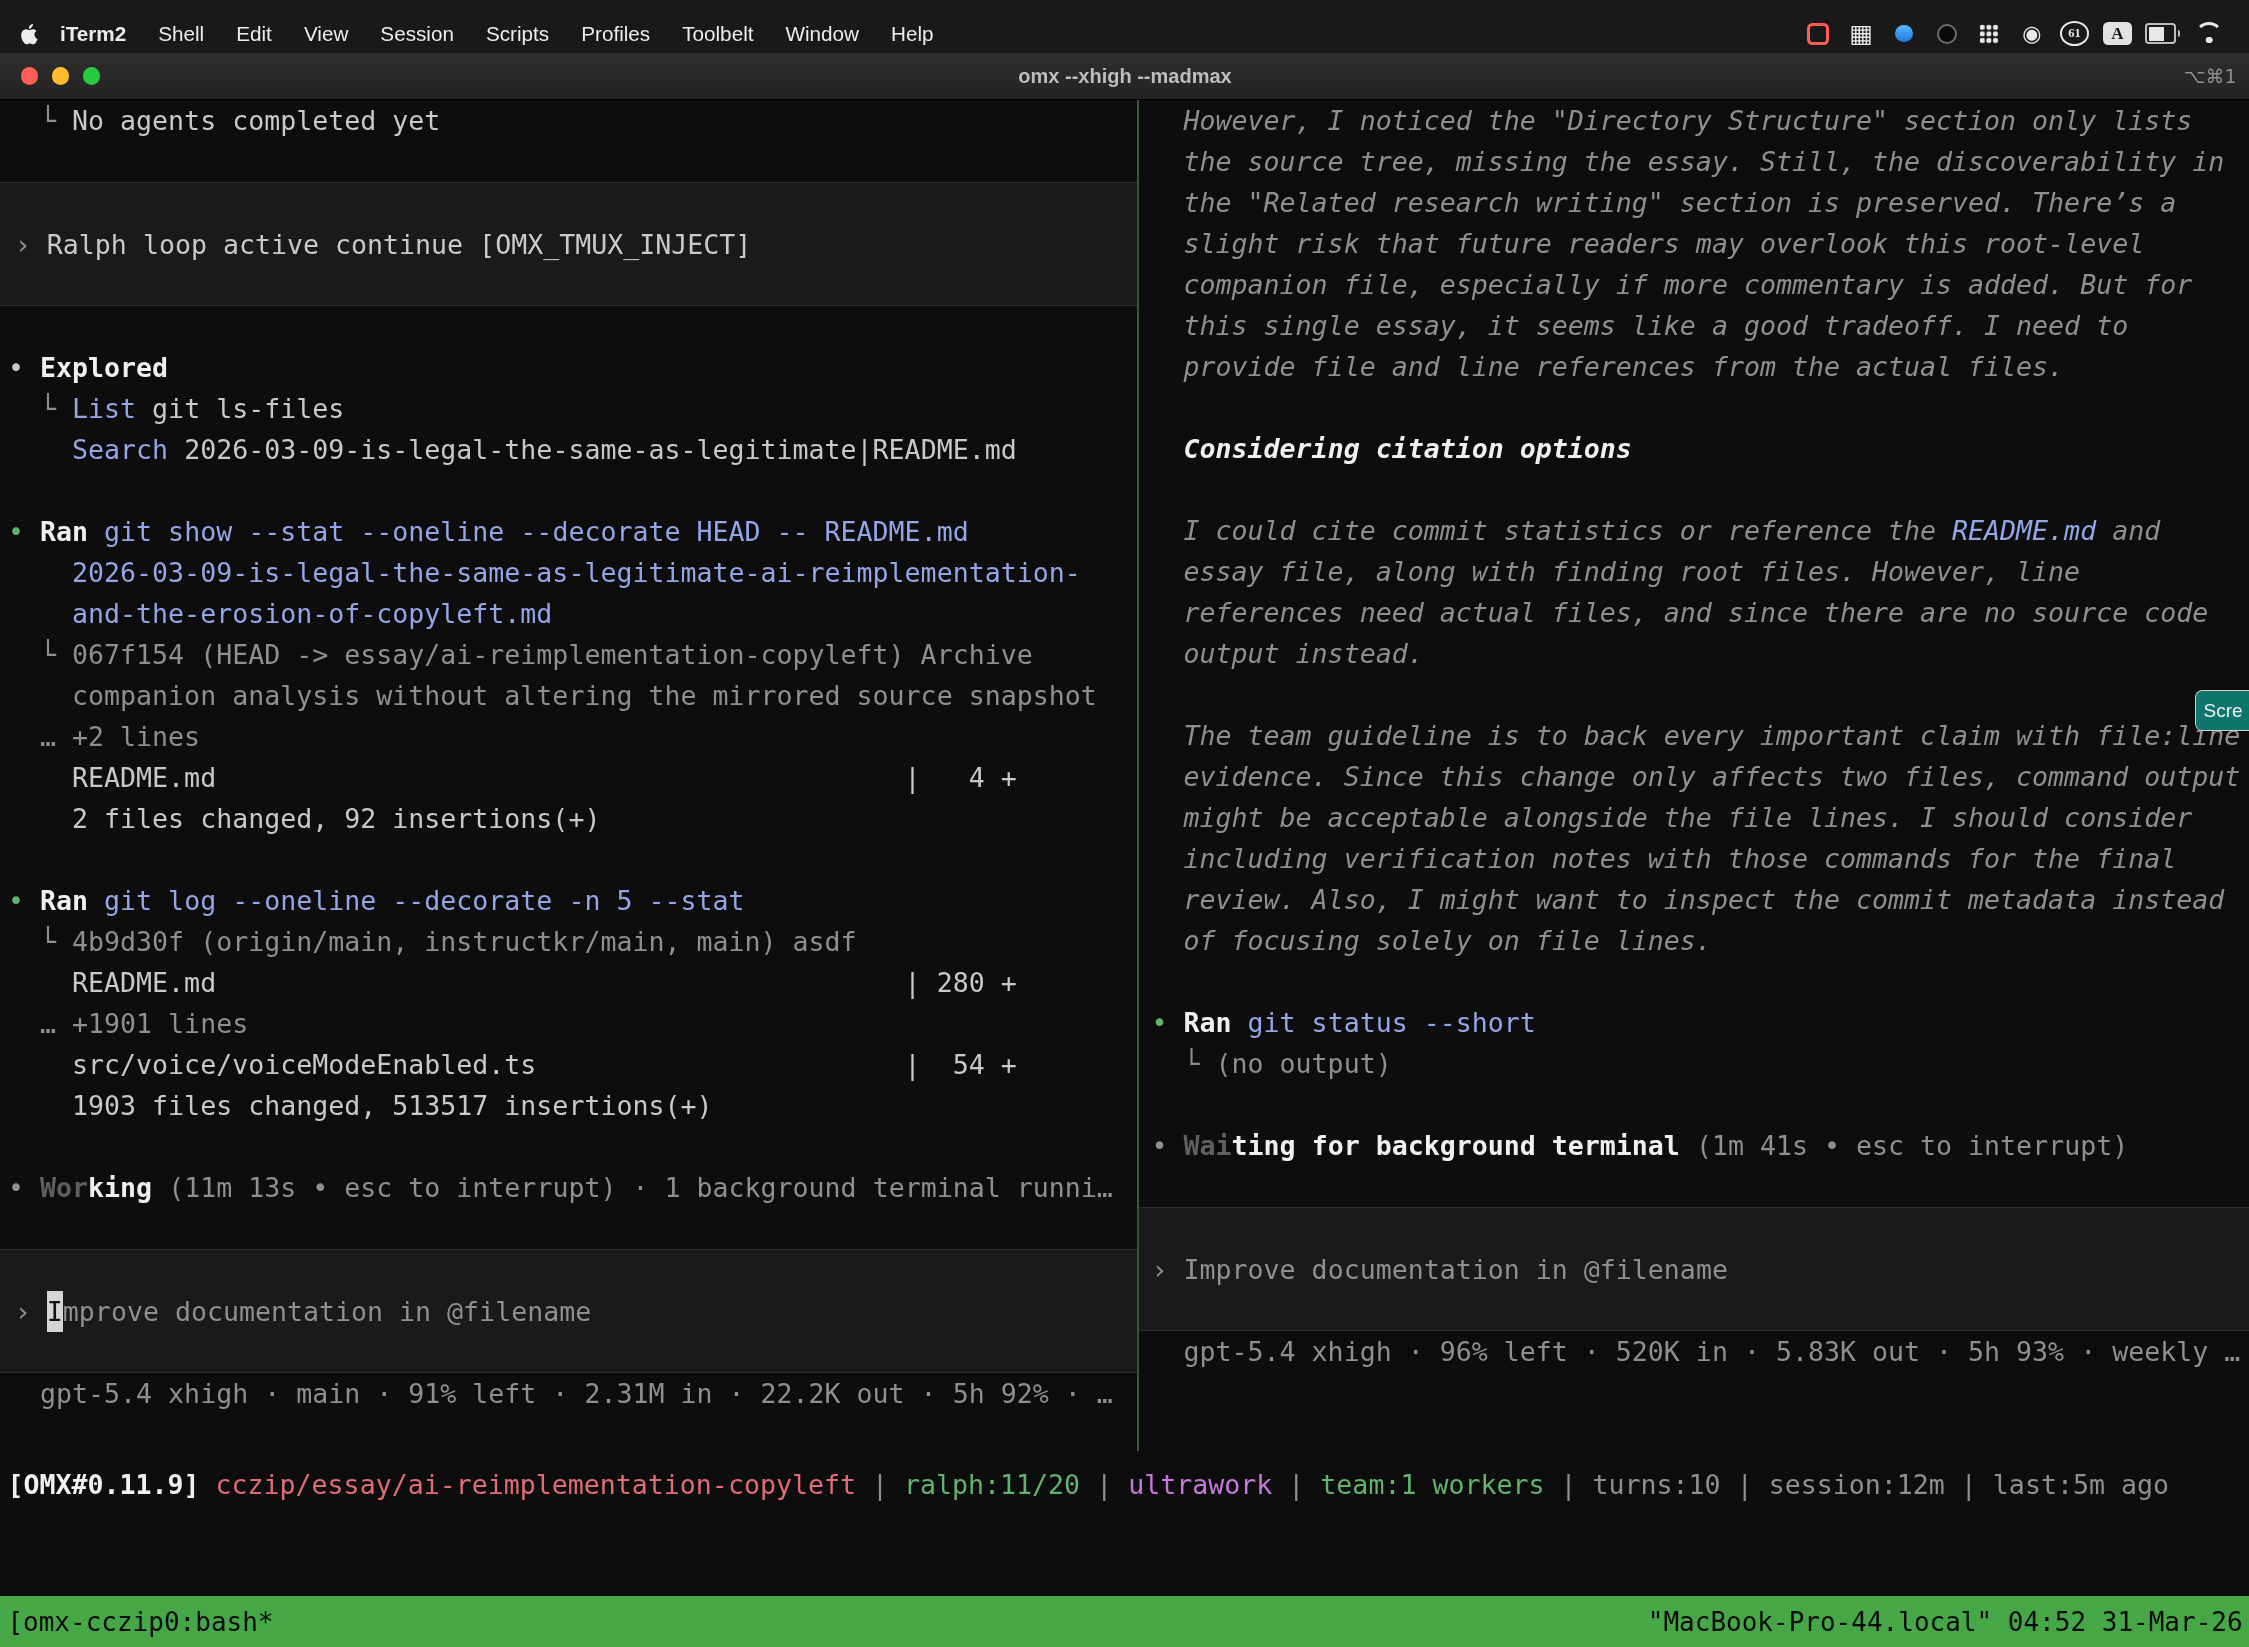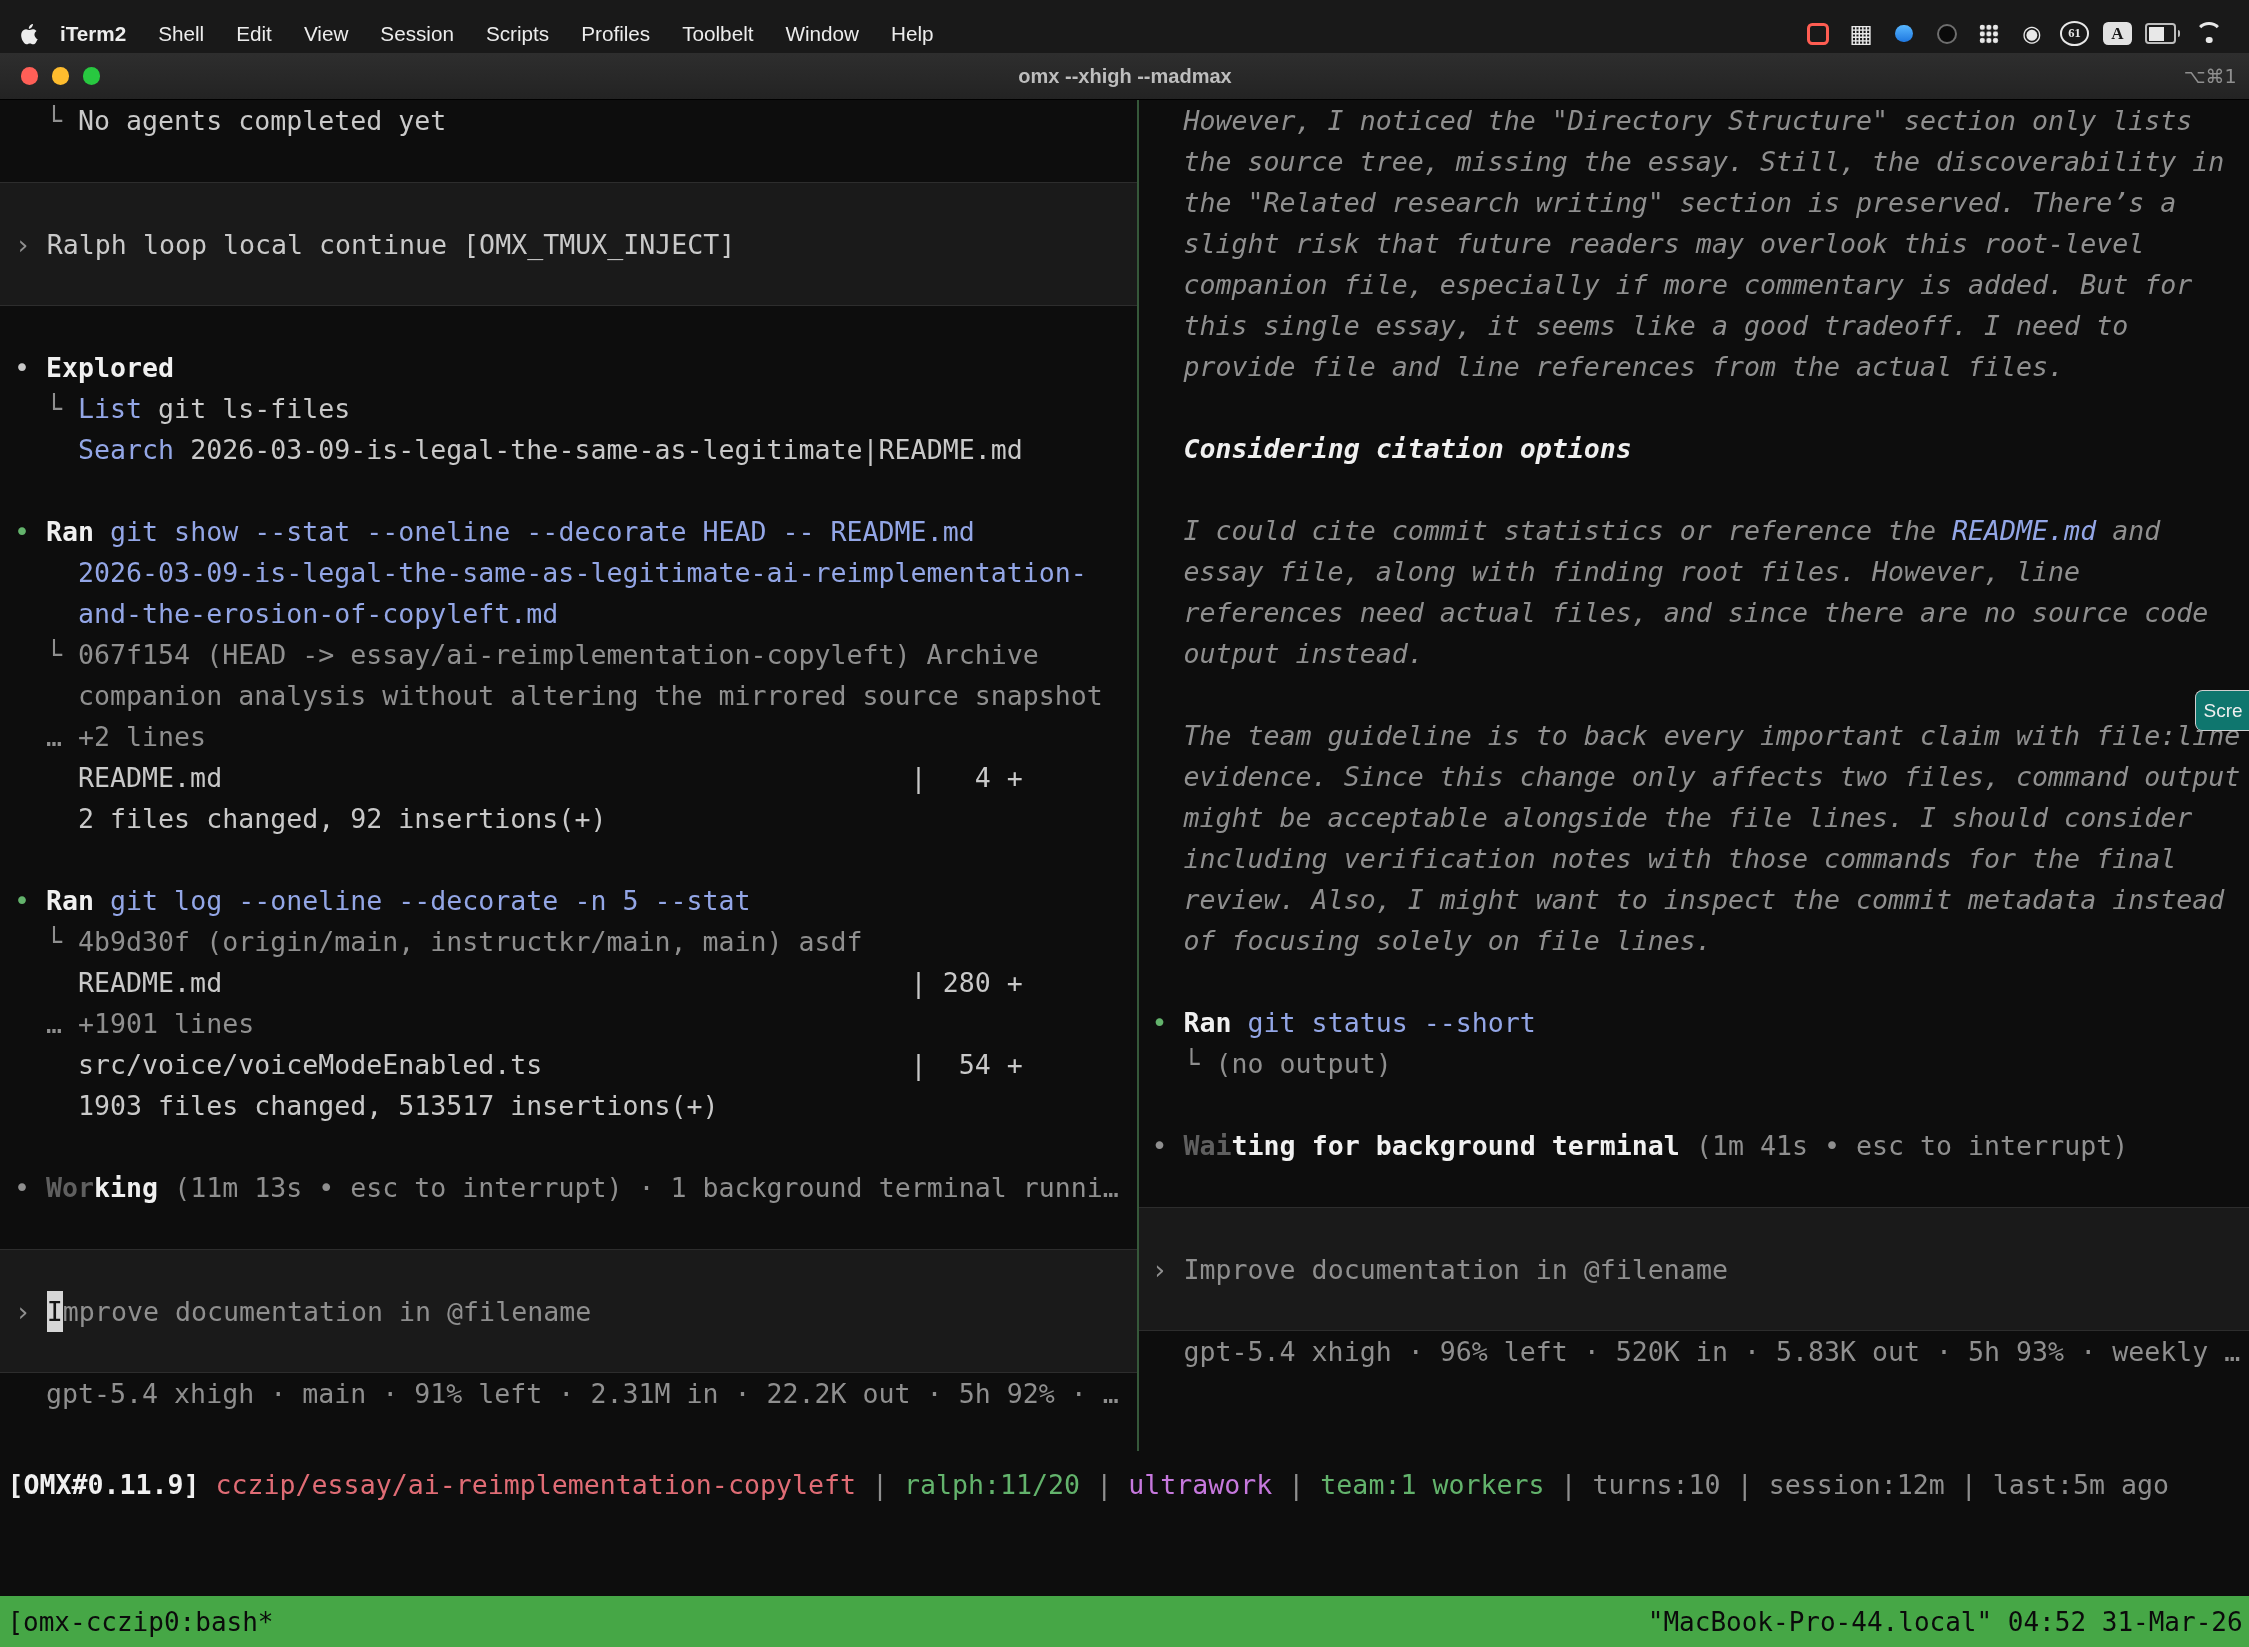--- a/index.html
+++ b/index.html
@@ -56,21 +56,21 @@
   .wtitle{margin:0 auto;color:#bdbdbd;font-size:20px;font-weight:bold}
   .wshortcut{position:absolute;right:13.3px;color:#8f8f8f;font-size:19px;font-family:"DejaVu Sans",sans-serif}
 
   
   .terminal{position:absolute;top:100px;left:0;width:2250px;height:1547px;background:var(--bg);
     font-size:26.6px;line-height:41px;color:var(--fg)}
   .pane-left{position:absolute;top:0;left:0;width:1137px}
   .pane-right{position:absolute;top:0;left:1139px;width:1111px}
   .divider{position:absolute;top:0;left:1137px;width:2.2px;height:1351px;background:#36583a}
   .tl{height:41px;white-space:pre;overflow:hidden}
-  .pane-left .tl{padding-left:14px}
+  .pane-left .tl{padding-left:8px}
   .pane-right .tl{padding-left:12.5px}
   .panel{height:124px;display:flex;align-items:center;white-space:pre;overflow:hidden;
     background:var(--panel);border-top:1.5px solid #2d2d2d;border-bottom:1.5px solid #2d2d2d}
   .pane-left .panel{padding-left:14.8px}
   .pane-right .panel{padding-left:12.5px}
 
   .dim{color:var(--dim)} .dk{color:var(--dk)} .wht{color:var(--wht)}
   .blue{color:var(--blue)} .grn{color:var(--grn)} .red{color:var(--red)} .mag{color:var(--mag)}
   .b{font-weight:bold} .i{font-style:italic}
   .cur{background:var(--cursor);color:#141414}
@@ -131,21 +131,21 @@
     <span class="light light-zoom"></span>
   </span>
   <span class="wtitle">omx --xhigh --madmax</span>
   <span class="wshortcut">⌥⌘1</span>
 </div>
 
 <div class="terminal">
   <div class="pane-left">
       <div class="tl"><span class="dim">  └ </span><span class="">No agents completed yet</span></div>
       <div class="tl"></div>
-      <div class="panel"><span class="dim">› </span><span class="">Ralph loop local continue [OMX_TMUX_INJECT]</span></div>
+      <div class="panel"><span class="dim">› </span><span class="">Ralph loop active continue [OMX_TMUX_INJECT]</span></div>
       <div class="tl"></div>
       <div class="tl"><span class="">• </span><span class="wht b">Explored</span></div>
       <div class="tl"><span class="dim">  └ </span><span class="blue">List</span><span class=""> git ls-files</span></div>
       <div class="tl"><span class="">    </span><span class="blue">Search</span><span class=""> 2026-03-09-is-legal-the-same-as-legitimate|README.md</span></div>
       <div class="tl"></div>
       <div class="tl"><span class="grn">• </span><span class="wht b">Ran </span><span class="blue">git show --stat --oneline --decorate HEAD -- README.md</span></div>
       <div class="tl"><span class="">    </span><span class="blue">2026-03-09-is-legal-the-same-as-legitimate-ai-reimplementation-</span></div>
       <div class="tl"><span class="">    </span><span class="blue">and-the-erosion-of-copyleft.md</span></div>
       <div class="tl"><span class="dim">  └ </span><span class="dim">067f154 (HEAD -&gt; essay/ai-reimplementation-copyleft) Archive</span></div>
       <div class="tl"><span class="dim">    companion analysis without altering the mirrored source snapshot</span></div>

